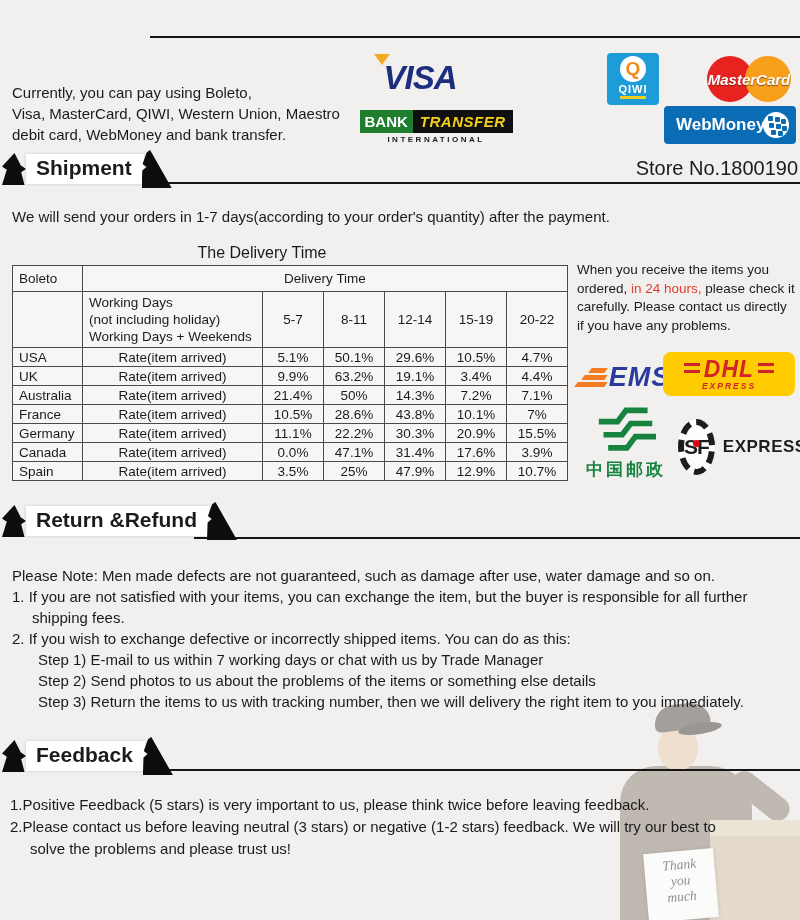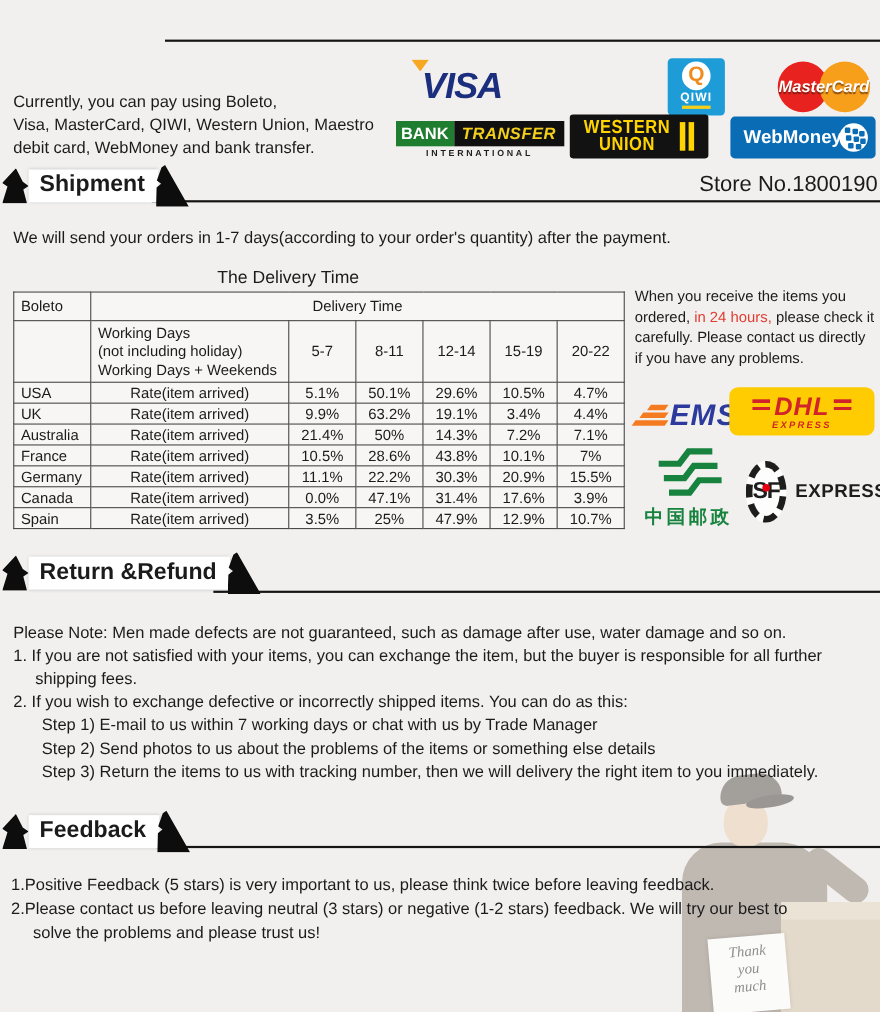--- a/index.html
+++ b/index.html
@@ -147,30 +147,20 @@
   </div>
 
   <div class="logo bt">
     <div class="bt-row">
       <span class="bt-bank">BANK</span>
       <span class="bt-transfer">TRANSFER</span>
     </div>
     <div class="bt-intl">INTERNATIONAL</div>
   </div>
 
-  <div class="logo wu">
-    <div class="wu-words">
-      <div>WESTERN</div>
-      <div>UNION</div>
-    </div>
-    <div class="wu-bars">
-        <i></i>
-        <i></i>
-      </div>
-  </div>
 
   <div class="logo wm">
     <span class="wm-txt">WebMoney</span>
     <span class="wm-globe">
         <i></i>
       </span>
   </div>
 
   <div class="sec-hdr" style="left:2px;top:150px;">
     <div class="arr-l"></div>

